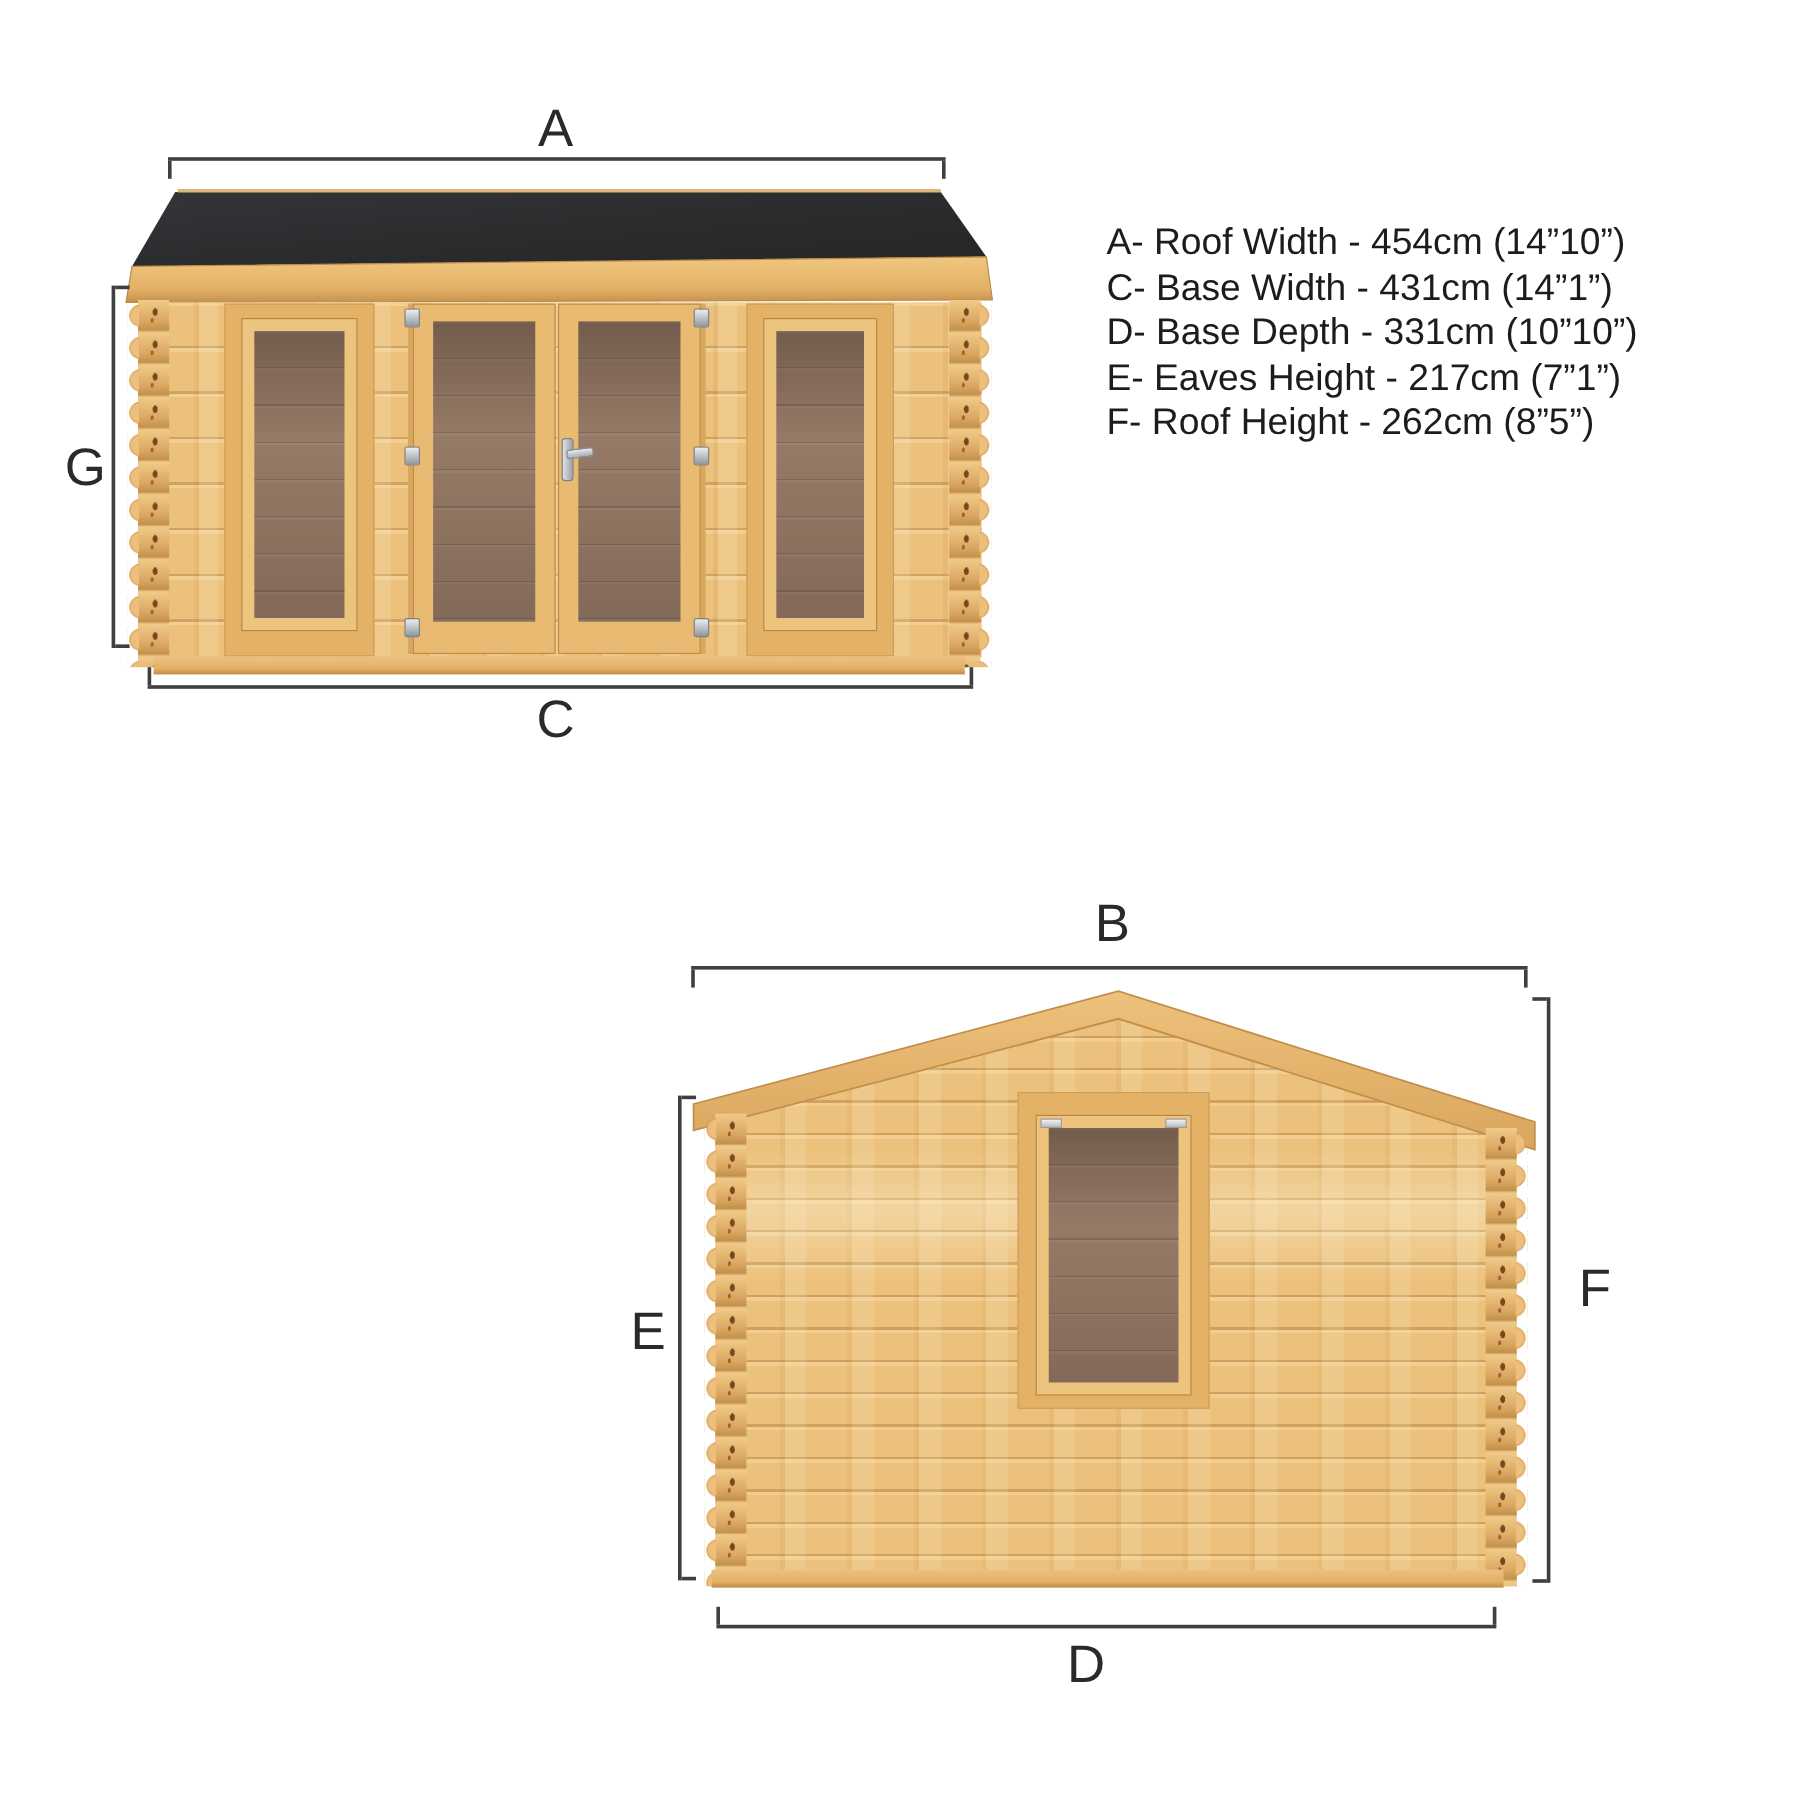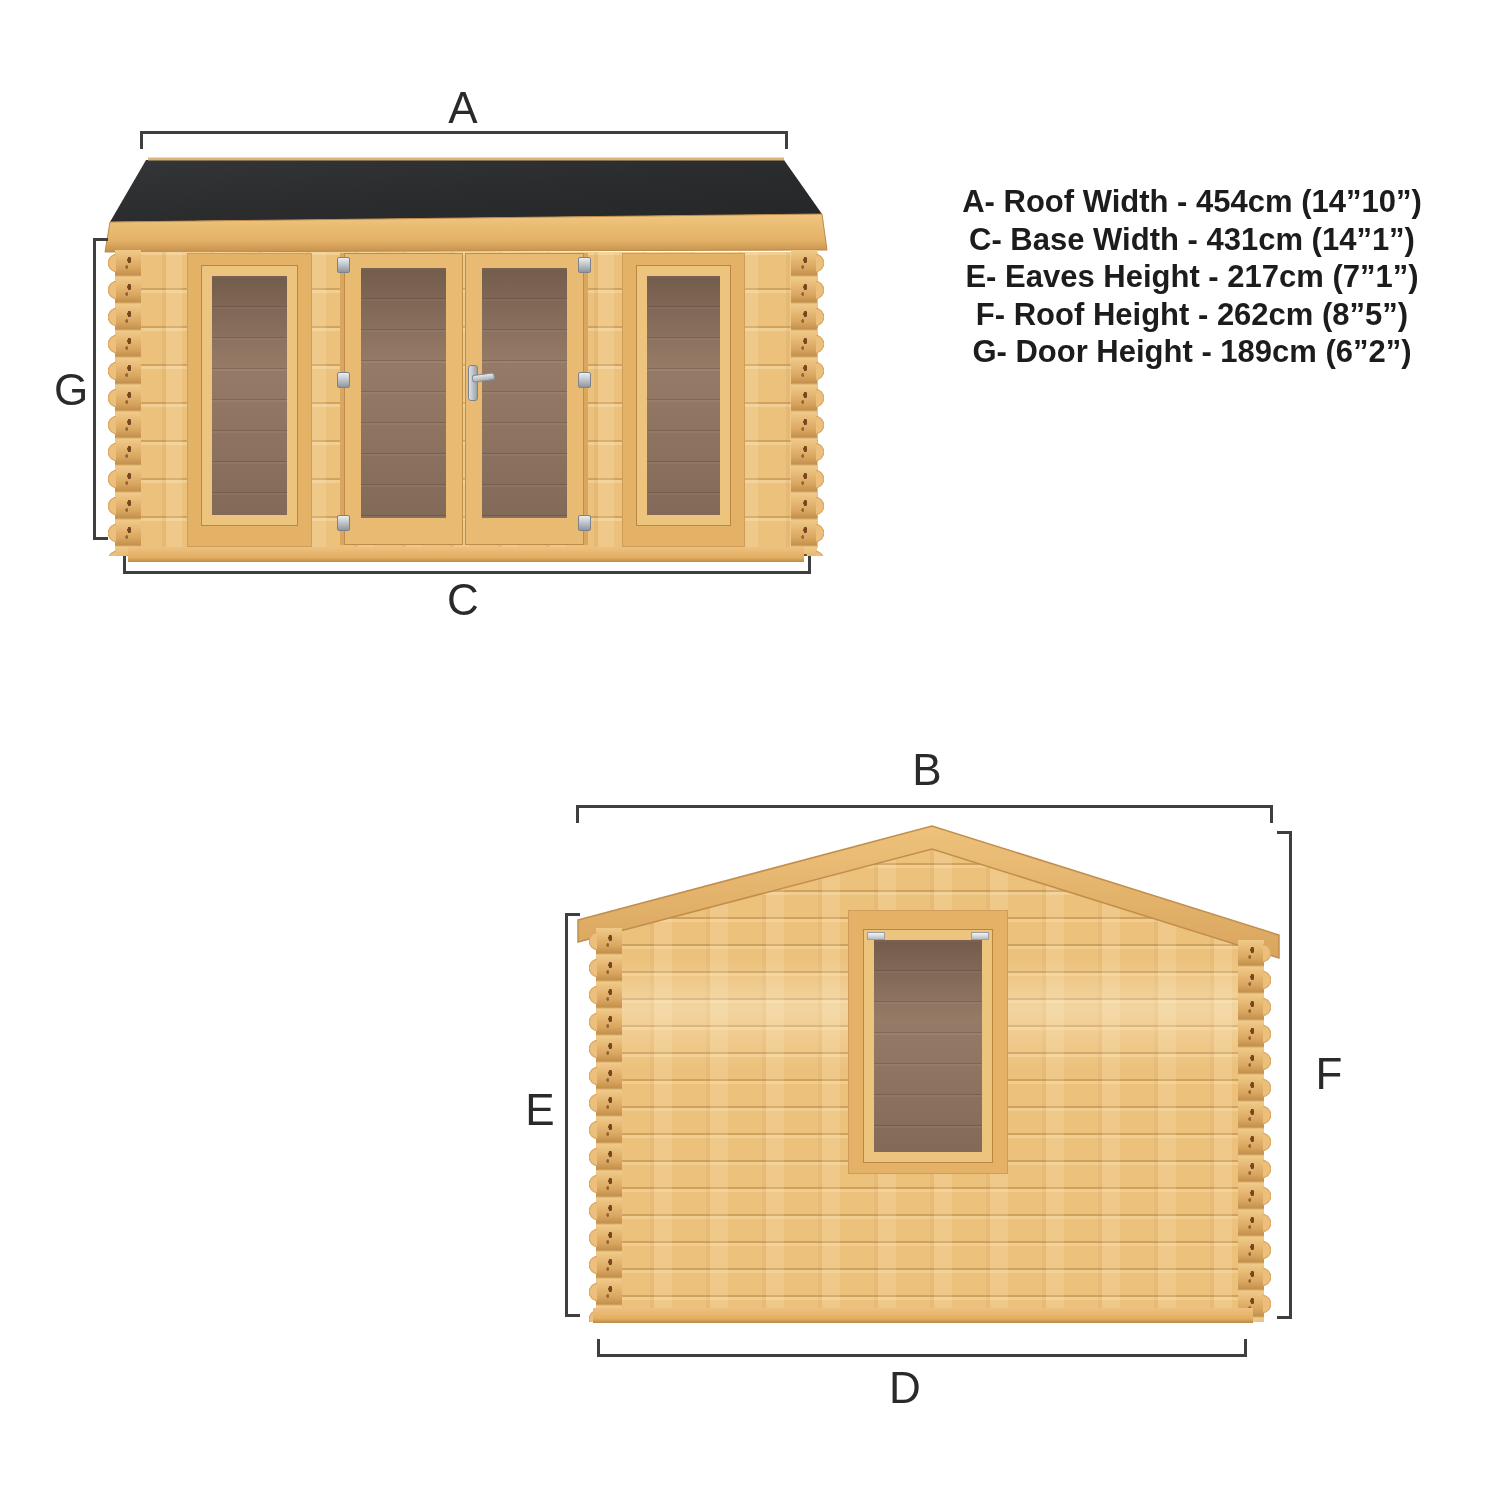--- a/index.html
+++ b/index.html
@@ -37,21 +37,21 @@
 
   .dimlabel{
     position:absolute;width:54px;text-align:center;
     font-size:44px;font-weight:400;color:#2a2a2a;line-height:1;
   }
 
   
   .specs{position:absolute;left:922px;top:183px;width:540px;}
   .spec-line{
     font-size:31px;line-height:37.5px;color:var(--ink);
-    white-space:nowrap;font-weight:700;text-align:center;
+    white-space:nowrap;font-weight:400;
   }
 
   
   .wall{
     background-color:var(--wood);
     background-image:
       repeating-linear-gradient(90deg, rgba(255,244,214,0.16) 0 16px, rgba(0,0,0,0) 16px 44px, rgba(183,132,62,0.12) 44px 48px),
       repeating-linear-gradient(180deg, rgba(255,240,200,0.28) 0 3px, rgba(0,0,0,0) 3px 36px, rgba(156,101,38,0.33) 36px 38px);
   }
   .wall.side{
@@ -186,23 +186,23 @@
     <span class="dimlabel" style="left:44px;top:368px;">G</span>
     <div class="dimv lline" style="left:93px;top:238px;height:302px;"></div>
 
     <div class="dimh up" style="left:123px;top:556px;width:688px;"></div>
     <span class="dimlabel" style="left:436px;top:578px;">C</span>
   </div>
 
   <div class="specs">
     <div class="spec-line">A- Roof Width - 454cm (14”10”)</div>
     <div class="spec-line">C- Base Width - 431cm (14”1”)</div>
+    <div class="spec-line">D- Base Depth - 331cm (10”10”)</div>
     <div class="spec-line">E- Eaves Height - 217cm (7”1”)</div>
     <div class="spec-line">F- Roof Height - 262cm (8”5”)</div>
-    <div class="spec-line">G- Door Height - 189cm (6”2”)</div>
   </div>
 
   <div class="abs" style="left:480px;top:730px;width:920px;height:700px;">
 
     <span class="dimlabel" style="left:420px;top:18px;">B</span>
     <div class="dimh down" style="left:96px;top:75px;width:697px;"></div>
 
     <div class="wall side abs" style="left:118px;top:108px;width:662px;height:484px;
                 clip-path:polygon(0px 99px,334px 11px,662px 113px,662px 484px,0px 484px);"></div>
 

